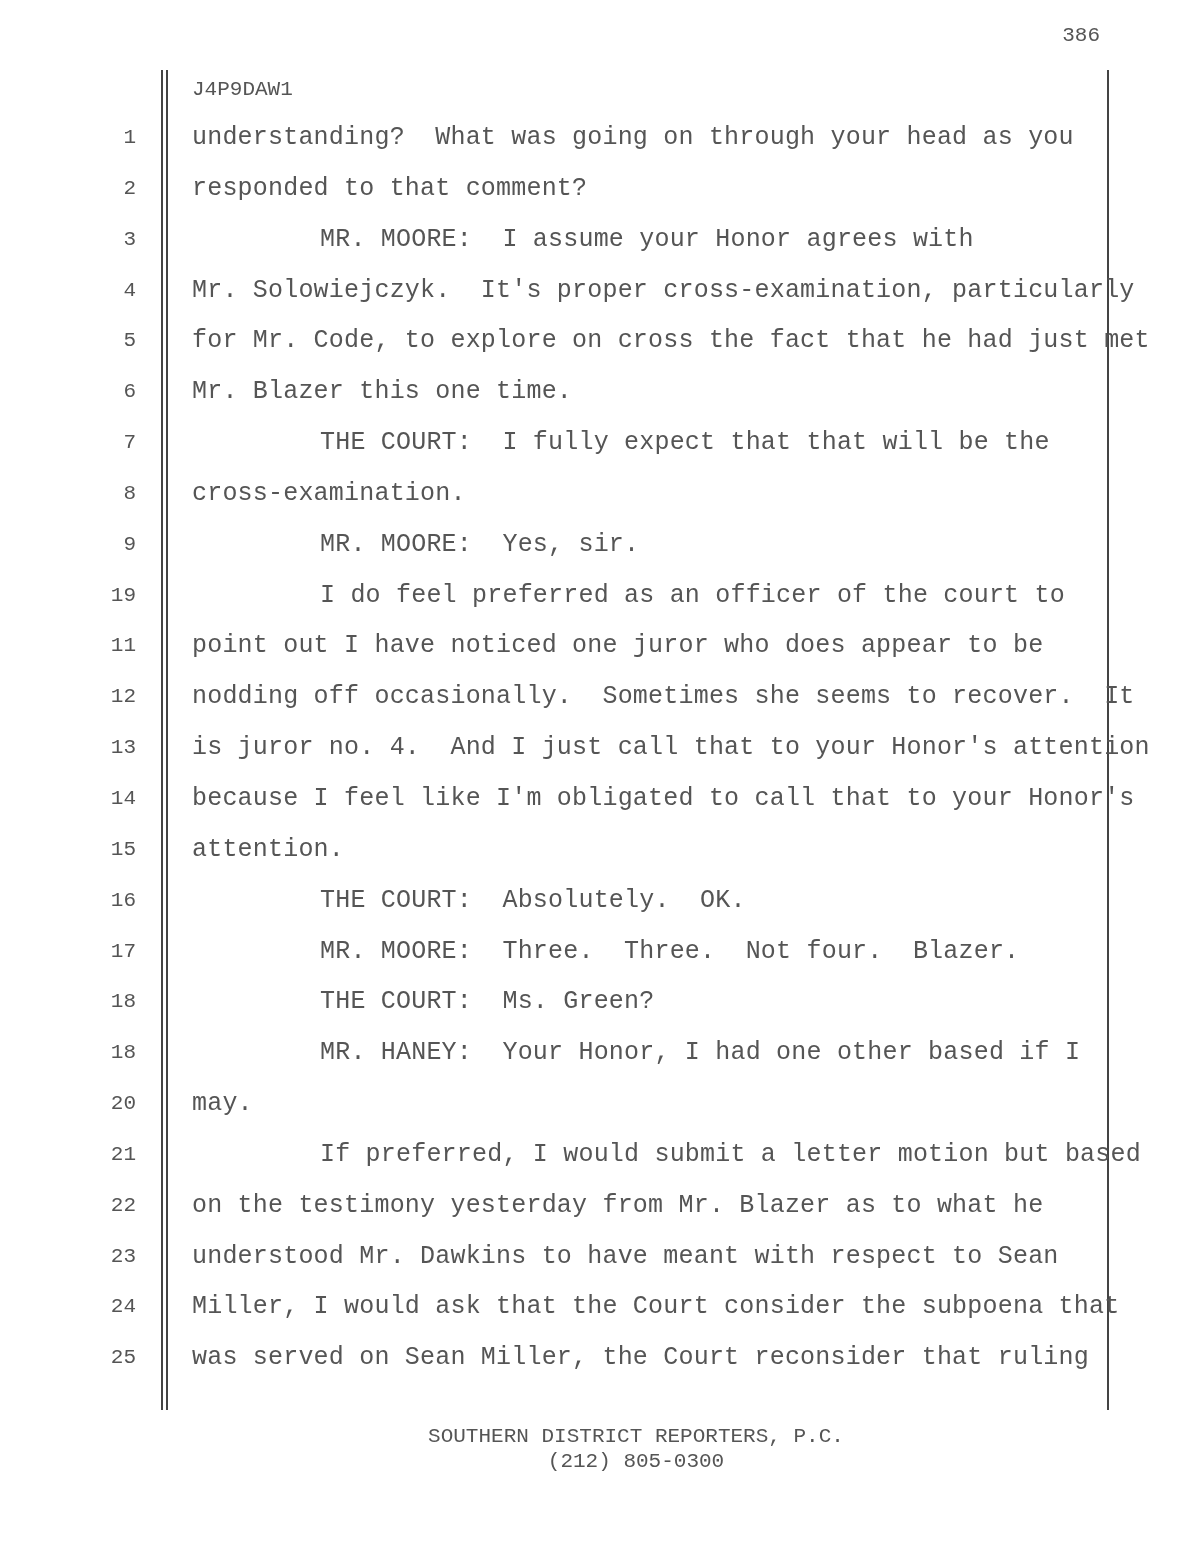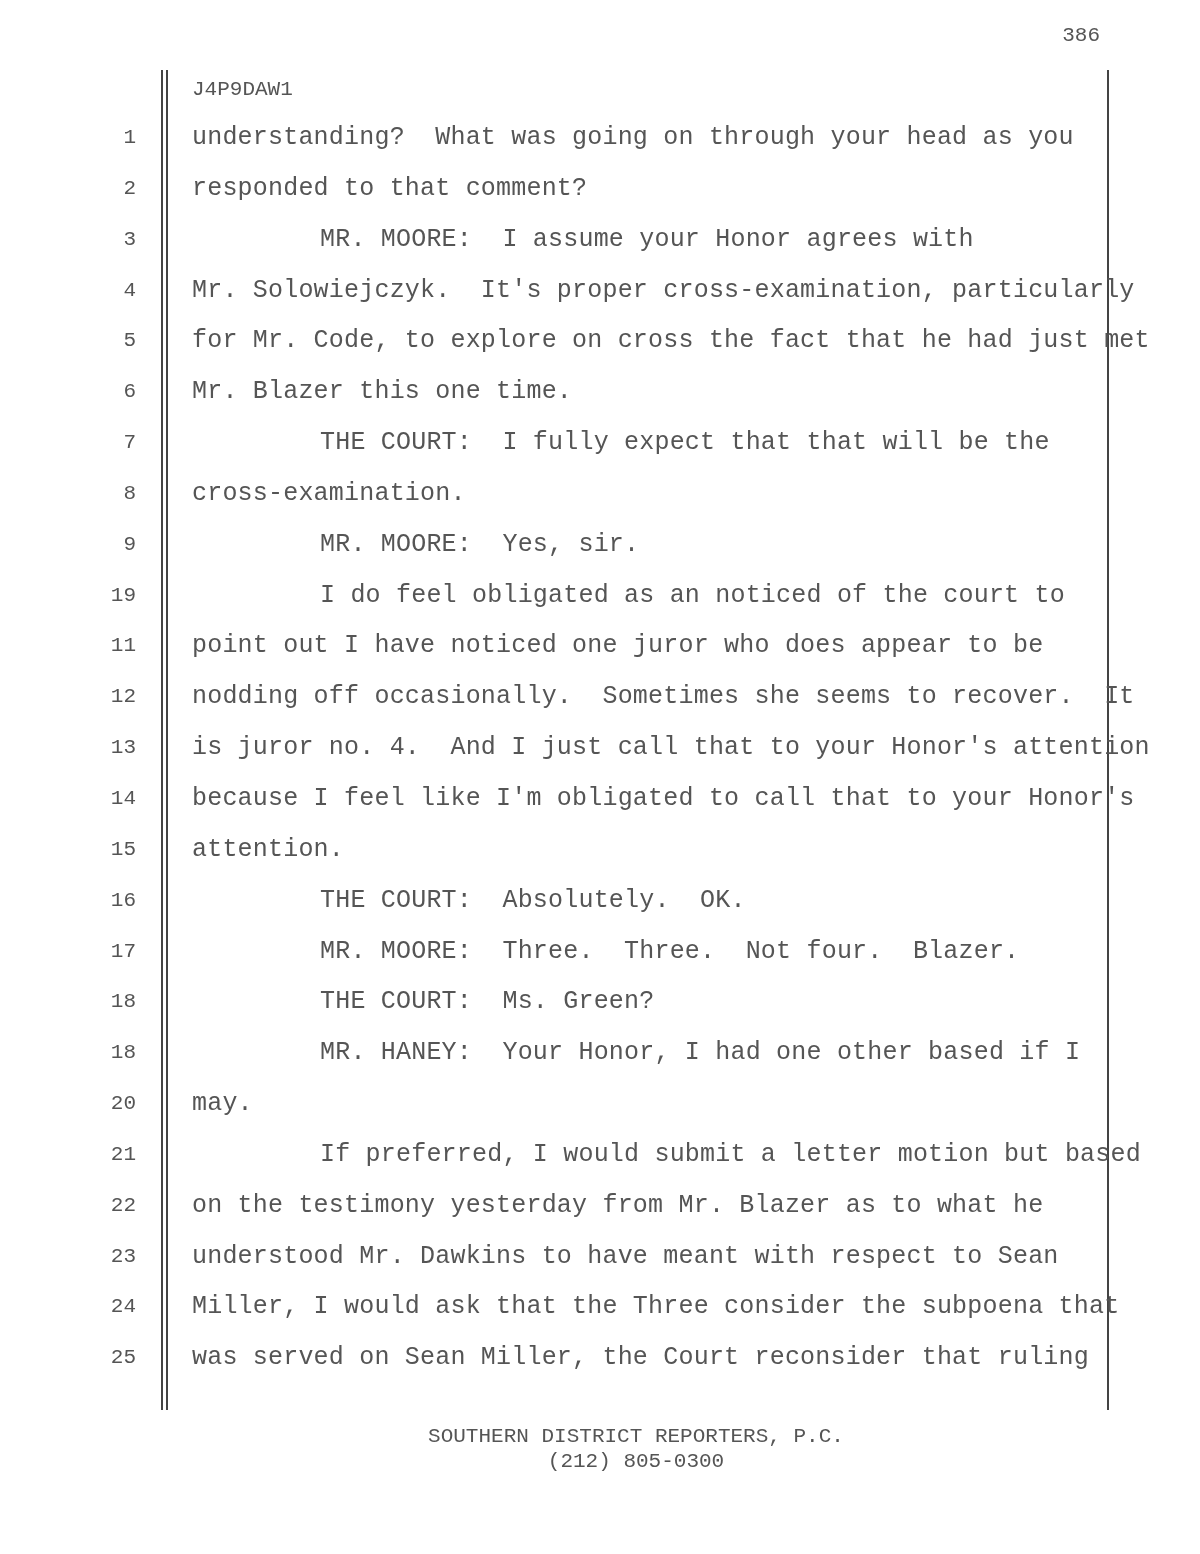--- a/index.html
+++ b/index.html
@@ -59,21 +59,21 @@
   <div class="line">
       <span class="line-num">8</span>
       <span class="line-text">cross-examination.</span>
     </div>
   <div class="line">
       <span class="line-num">9</span>
       <span class="line-text indent">MR. MOORE:  Yes, sir.</span>
     </div>
   <div class="line">
       <span class="line-num">19</span>
-      <span class="line-text indent">I do feel obligated as an noticed of the court to</span>
+      <span class="line-text indent">I do feel preferred as an officer of the court to</span>
     </div>
   <div class="line">
       <span class="line-num">11</span>
       <span class="line-text">point out I have noticed one juror who does appear to be</span>
     </div>
   <div class="line">
       <span class="line-num">12</span>
       <span class="line-text">nodding off occasionally.  Sometimes she seems to recover.  It</span>
     </div>
   <div class="line">
@@ -115,21 +115,21 @@
   <div class="line">
       <span class="line-num">22</span>
       <span class="line-text">on the testimony yesterday from Mr. Blazer as to what he</span>
     </div>
   <div class="line">
       <span class="line-num">23</span>
       <span class="line-text">understood Mr. Dawkins to have meant with respect to Sean</span>
     </div>
   <div class="line">
       <span class="line-num">24</span>
-      <span class="line-text">Miller, I would ask that the Three consider the subpoena that</span>
+      <span class="line-text">Miller, I would ask that the Court consider the subpoena that</span>
     </div>
   <div class="line">
       <span class="line-num">25</span>
       <span class="line-text">was served on Sean Miller, the Court reconsider that ruling</span>
     </div>
 </div>
 
 <div class="footer">
   <div>SOUTHERN DISTRICT REPORTERS, P.C.</div>
   <div>(212) 805-0300</div>

